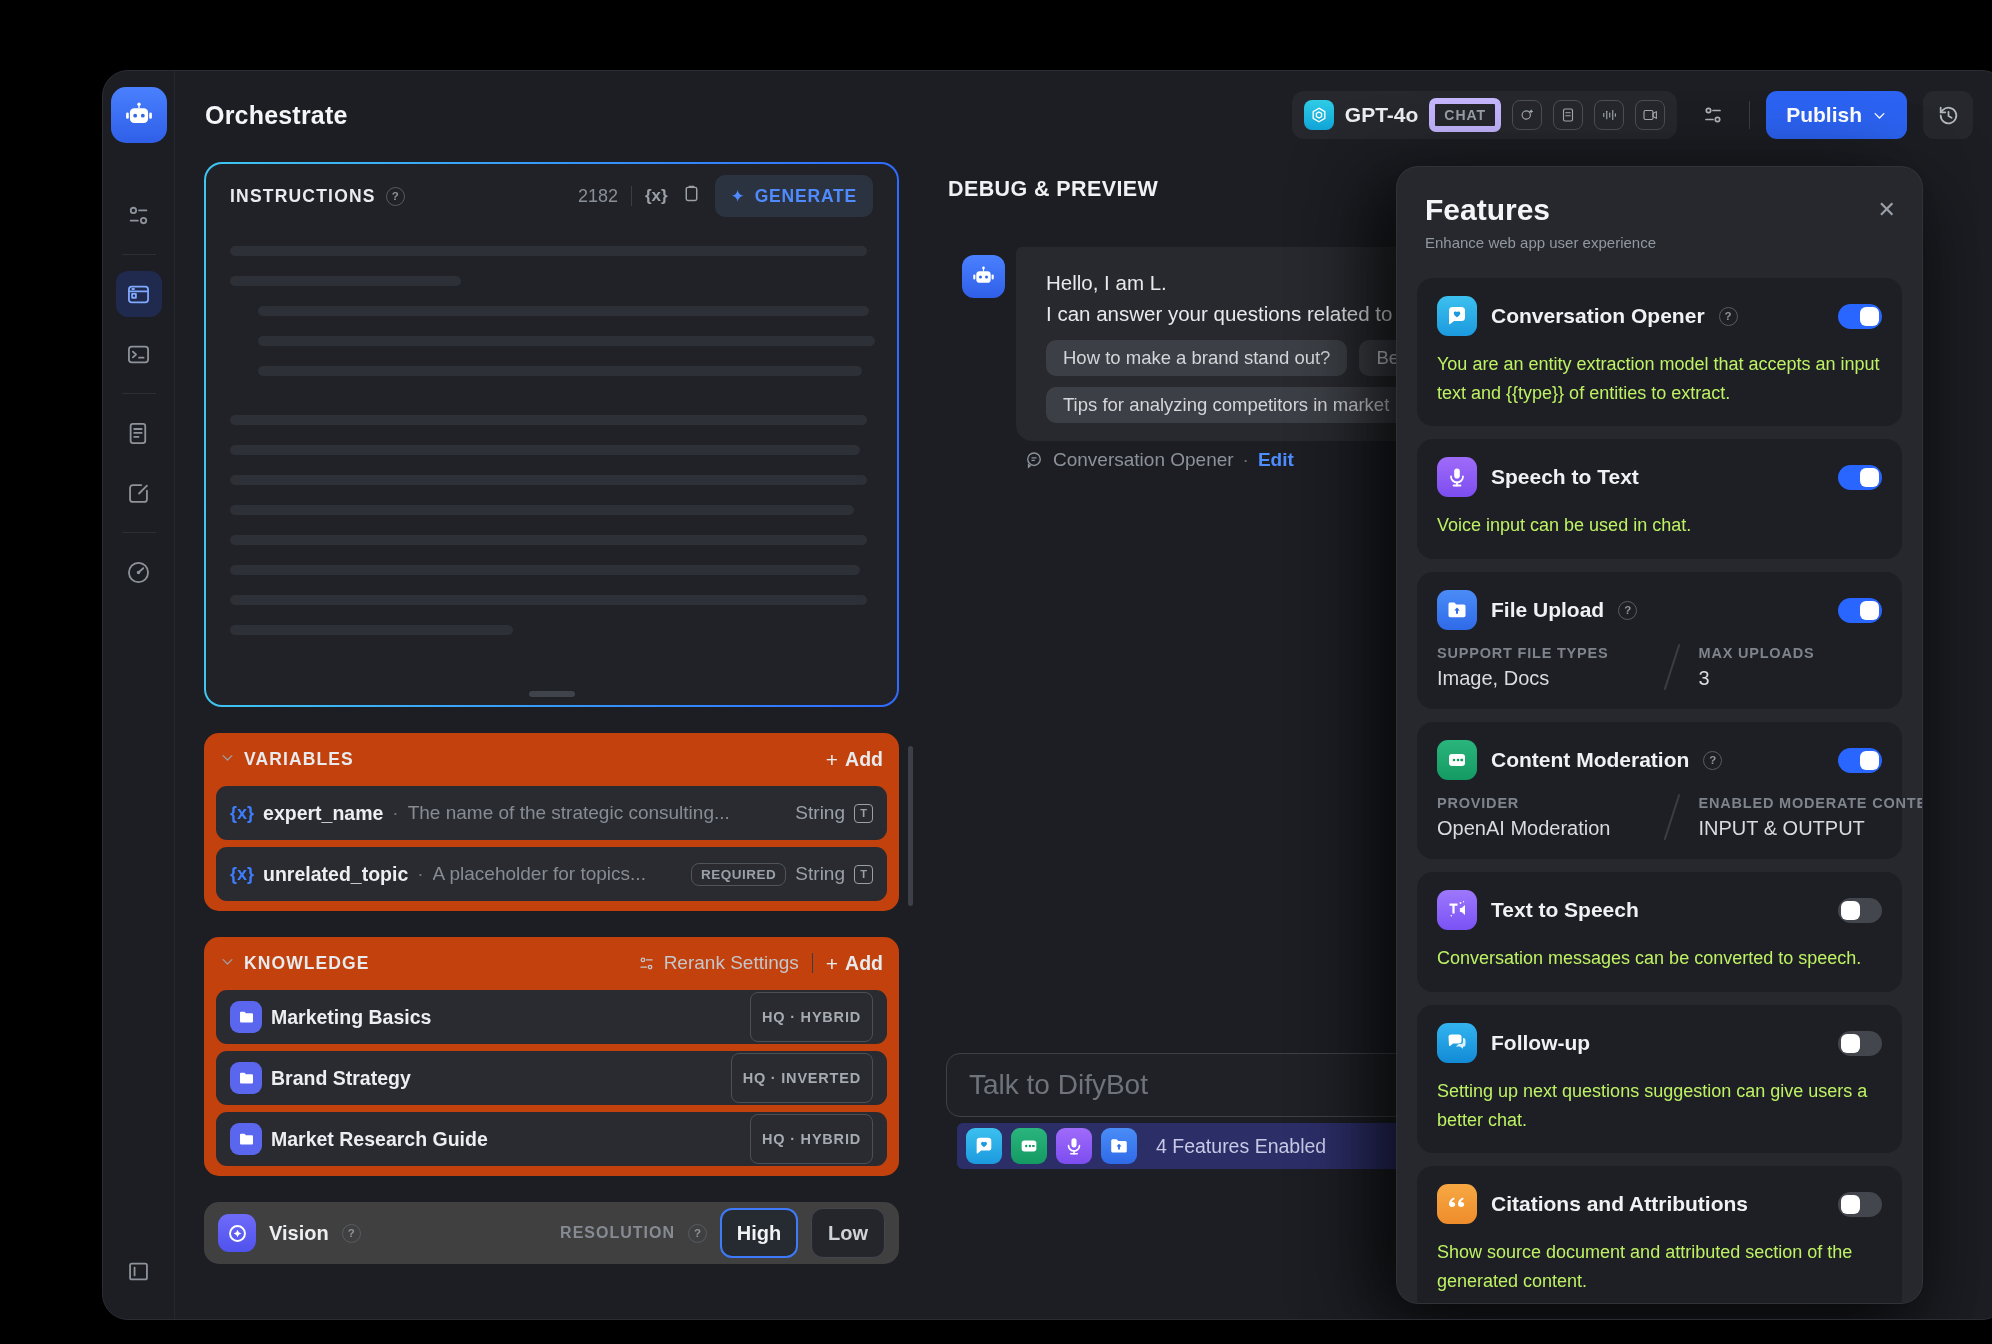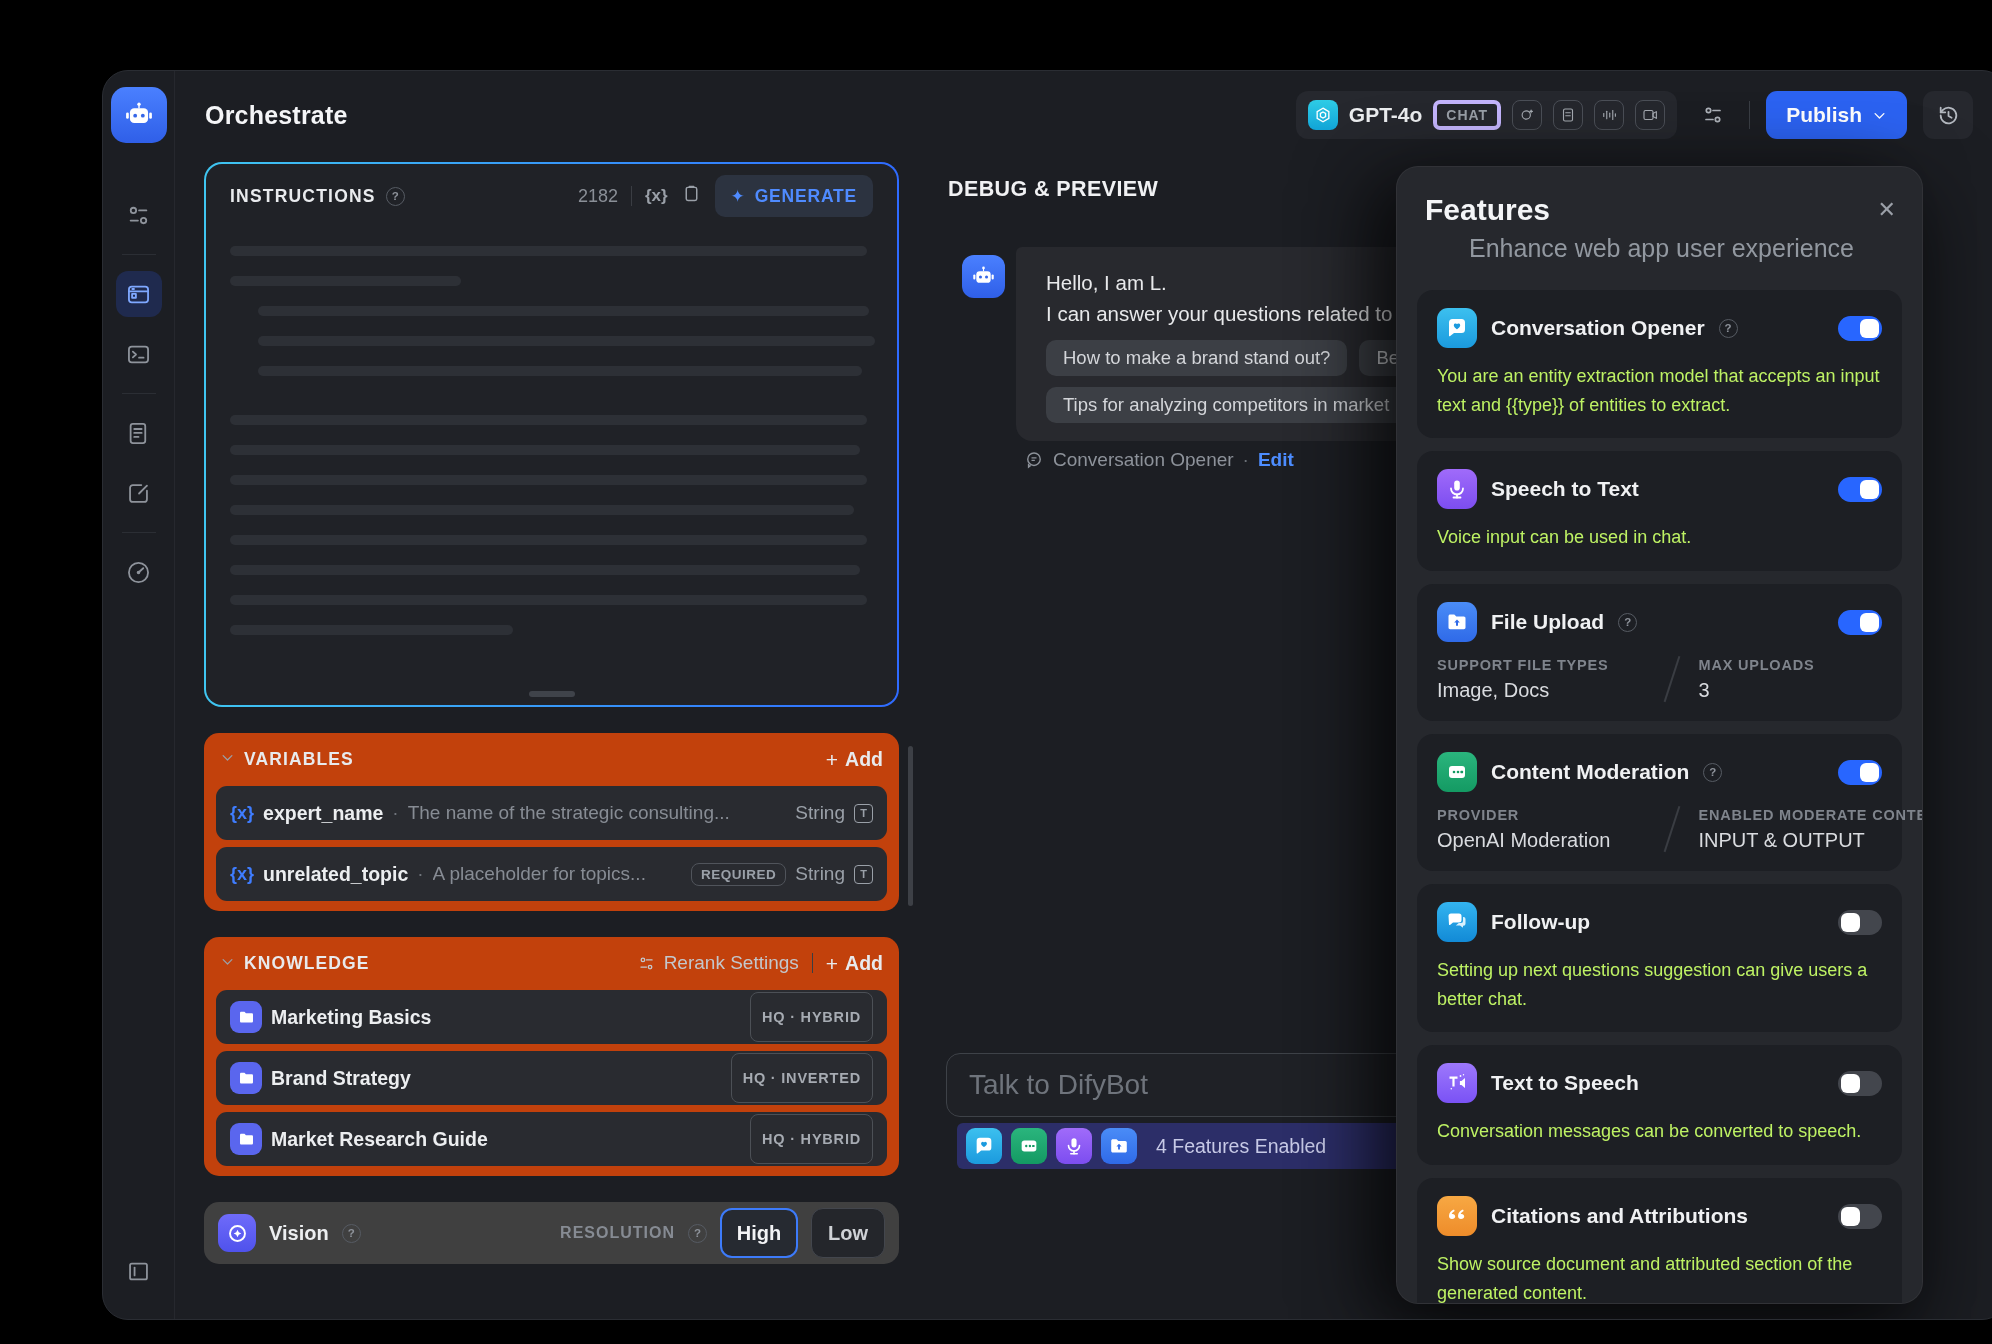--- a/index.html
+++ b/index.html
@@ -22,21 +22,21 @@
   .side-ic.collapse{margin-top:auto;}
 
   
   .header{position:absolute;left:72px;top:0;right:0;height:88px;display:flex;align-items:center;padding:0 34px 0 30px;}
   .page-title{font-size:25px;font-weight:700;color:#f4f5f7;letter-spacing:.2px;}
   .header-right{margin-left:auto;display:flex;align-items:center;gap:16px;}
   .model-pill{height:48px;background:#26282e;border-radius:12px;display:flex;align-items:center;gap:11px;padding:0 12px;}
   .openai-ic{width:30px;height:30px;border-radius:8px;background:linear-gradient(180deg,#2ecce6,#12a5d8);display:grid;place-items:center;}
   .openai-ic svg{width:20px;height:20px;}
   .model-name{font-size:21px;font-weight:600;color:#eceef0;}
-  .mode-badge{border:4px solid #c4b5fd;border-radius:7px;padding:3px 9px;font-size:14px;font-weight:700;
+  .mode-badge{border:6px solid #c4b5fd;border-radius:7px;padding:3px 9px;font-size:14px;font-weight:700;
               letter-spacing:1px;color:#9aa0a8;}
   .cap-ic{width:30px;height:30px;border:1px solid #4b4f57;border-radius:8px;display:grid;place-items:center;}
   .cap-ic svg{width:18px;height:18px;stroke:#a6abb2;fill:none;stroke-width:1.5;stroke-linecap:round;stroke-linejoin:round;}
   .hdr-icon-btn{width:40px;height:40px;border-radius:10px;display:grid;place-items:center;}
   .hdr-icon-btn svg{width:24px;height:24px;stroke:#aeb3ba;fill:none;stroke-width:1.7;stroke-linecap:round;}
   .hdr-sep{width:1px;height:28px;background:#3a3e45;}
   .publish-btn{height:48px;border-radius:11px;background:#2c63f2;color:#fff;font-size:21px;font-weight:600;
                display:flex;align-items:center;gap:10px;padding:0 20px;border:none;cursor:pointer;}
   .publish-btn svg{width:15px;height:15px;stroke:#fff;fill:none;stroke-width:2.2;stroke-linecap:round;stroke-linejoin:round;}
   .history-btn{width:50px;height:48px;border-radius:11px;background:#26282e;display:grid;place-items:center;}
@@ -125,21 +125,21 @@
   .mini-ic{width:36px;height:36px;border-radius:9px;display:grid;place-items:center;flex:none;}
   .mini-ic svg{width:22px;height:22px;}
   .feat-bar-label{margin-left:10px;font-size:19.5px;color:#c7c9e6;}
 
   
   .features-panel{position:absolute;left:1293px;top:95px;width:527px;height:1138px;background:#26282d;
                   border:1px solid rgba(255,255,255,.05);border-radius:22px;overflow:hidden;
                   box-shadow:-30px 10px 70px rgba(0,0,0,.5),0 30px 80px rgba(0,0,0,.55);}
   .fp-head{padding:26px 28px 6px;}
   .fp-title{font-size:30px;font-weight:700;color:#f4f5f7;}
-  .fp-sub{margin-top:7px;font-size:25px;color:#9298a0;margin-left:44px;}
+  .fp-sub{margin-top:7px;font-size:15px;color:#9298a0;}
   .fp-close{position:absolute;right:26px;top:30px;font-size:22px;color:#9ba0a8;cursor:pointer;}
   .cards{padding:8px 20px 20px;}
   .card{background:#1d1f24;border-radius:16px;padding:18px 20px;margin-top:13px;min-height:120px;}
   .card-head{display:flex;align-items:center;gap:14px;}
   .f-ic{width:40px;height:40px;border-radius:11px;display:grid;place-items:center;flex:none;}
   .f-ic svg{width:24px;height:24px;}
   .card-title{font-size:21px;font-weight:700;color:#f0f1f3;}
   .toggle{margin-left:auto;width:44px;height:25px;border-radius:13px;background:#43464d;position:relative;flex:none;cursor:pointer;}
   .toggle .knob{position:absolute;left:3px;top:3px;width:19px;height:19px;border-radius:6px;background:#fff;}
   .toggle.on{background:#2866ff;}
@@ -614,55 +614,55 @@
           <span class="slash"></span>
           <span class="field">
             <span class="f-label">ENABLED MODERATE CONTENT</span>
             <span class="f-value">INPUT &amp; OUTPUT</span>
           </span>
         </div>
       </div>
 
       <div class="card">
         <div class="card-head">
-          <span class="f-ic ic-cyan2">
-            <svg viewBox="0 0 24 24">
-                  <path fill="#fff" d="M3.5 6a2.5 2.5 0 0 1 2.5-2.5h8A2.5 2.5 0 0 1 16.5 6v4a2.5 2.5 0 0 1-2.5 2.5H8l-3 2.4a.6.6 0 0 1-1-.5z"></path>
-                  <path fill="#d8f1fd" d="M18 7h.5a2 2 0 0 1 2 2v4.8a2 2 0 0 1-2 2H18v2l-3-2.3h-4.2l3-2.4h2.2A2 2 0 0 0 18 11z"></path>
-                </svg>
-          </span>
-          <span class="card-title">Follow-up</span>
-          <span class="toggle">
-                <span class="knob"></span>
-              </span>
-        </div>
-        <div class="card-desc">Setting up next questions suggestion can give users a better chat.</div>
-      </div>
-
-      <div class="card">
-        <div class="card-head">
           <span class="f-ic ic-purple2">
             <svg viewBox="0 0 24 24" fill="#fff">
                   <path d="M4.5 5.5h8v2.3h-2.9V15.5H7.4V7.8H4.5z"></path>
                   <path d="M16.5 10l3.5-3v10l-3.5-3h-1.6v-4z"></path>
                   <circle cx="15.5" cy="5" r=".9"></circle>
                   <circle cx="18.5" cy="3.8" r=".7"></circle>
                   <circle cx="6.3" cy="17.8" r=".8"></circle>
                 </svg>
           </span>
           <span class="card-title">Text to Speech</span>
           <span class="toggle">
                 <span class="knob"></span>
               </span>
         </div>
         <div class="card-desc">Conversation messages can be converted to speech.</div>
       </div>
 
       <div class="card">
         <div class="card-head">
+          <span class="f-ic ic-cyan2">
+            <svg viewBox="0 0 24 24">
+                  <path fill="#fff" d="M3.5 6a2.5 2.5 0 0 1 2.5-2.5h8A2.5 2.5 0 0 1 16.5 6v4a2.5 2.5 0 0 1-2.5 2.5H8l-3 2.4a.6.6 0 0 1-1-.5z"></path>
+                  <path fill="#d8f1fd" d="M18 7h.5a2 2 0 0 1 2 2v4.8a2 2 0 0 1-2 2H18v2l-3-2.3h-4.2l3-2.4h2.2A2 2 0 0 0 18 11z"></path>
+                </svg>
+          </span>
+          <span class="card-title">Follow-up</span>
+          <span class="toggle">
+                <span class="knob"></span>
+              </span>
+        </div>
+        <div class="card-desc">Setting up next questions suggestion can give users a better chat.</div>
+      </div>
+
+      <div class="card">
+        <div class="card-head">
           <span class="f-ic ic-orange">
             <svg viewBox="0 0 24 24" fill="#fff">
                   <path d="M7 15c-1.7 0-3-1.3-3-3 0-3 2-5.4 5-6.5l.7 1.4c-1.7.8-2.7 1.9-3 3.2.3-.1.6-.2.9-.2 1.5 0 2.6 1.1 2.6 2.6S8.9 15 7 15z"></path>
                   <path d="M16 15c-1.7 0-3-1.3-3-3 0-3 2-5.4 5-6.5l.7 1.4c-1.7.8-2.7 1.9-3 3.2.3-.1.6-.2.9-.2 1.5 0 2.6 1.1 2.6 2.6S17.9 15 16 15z"></path>
                 </svg>
           </span>
           <span class="card-title">Citations and Attributions</span>
           <span class="toggle">
                 <span class="knob"></span>
               </span>

